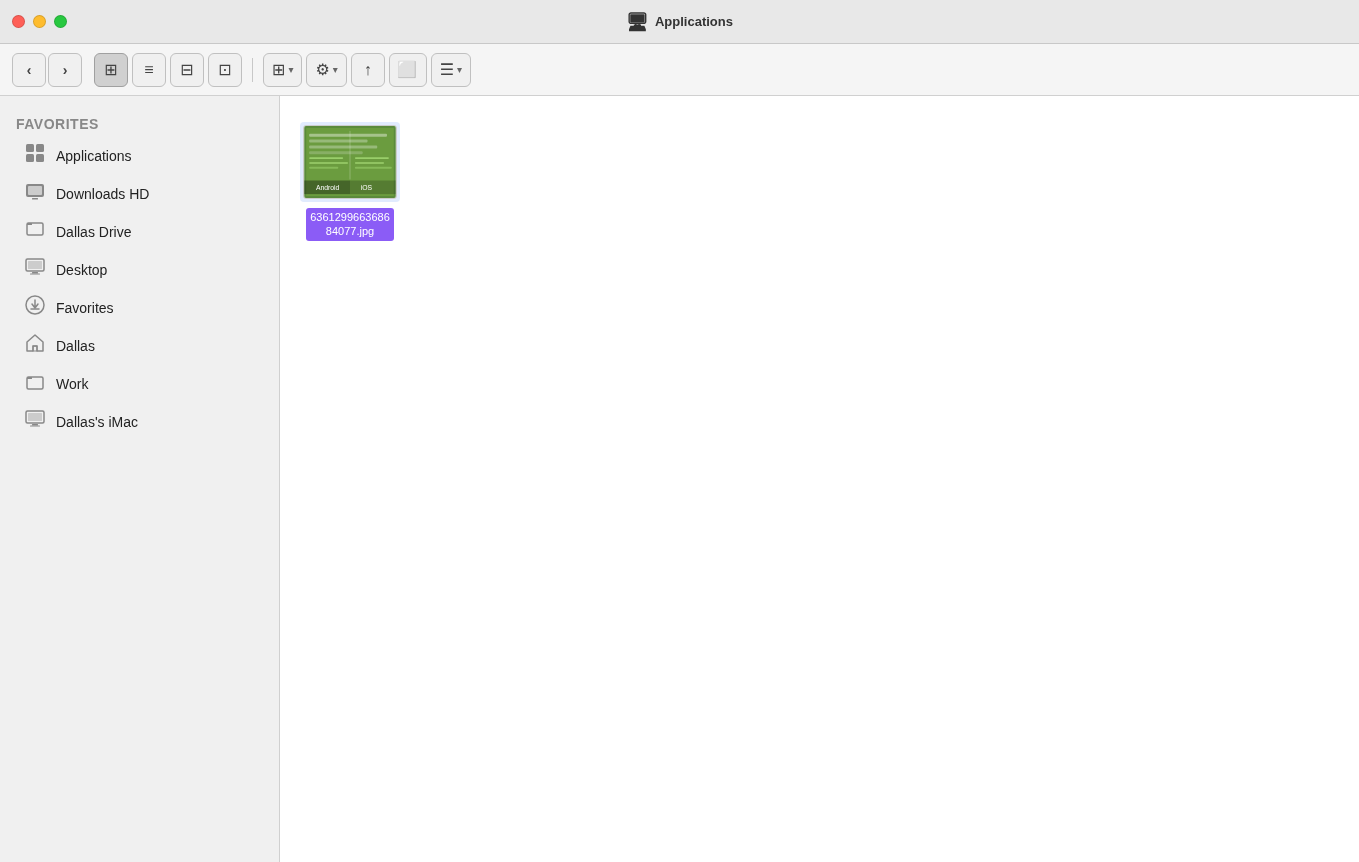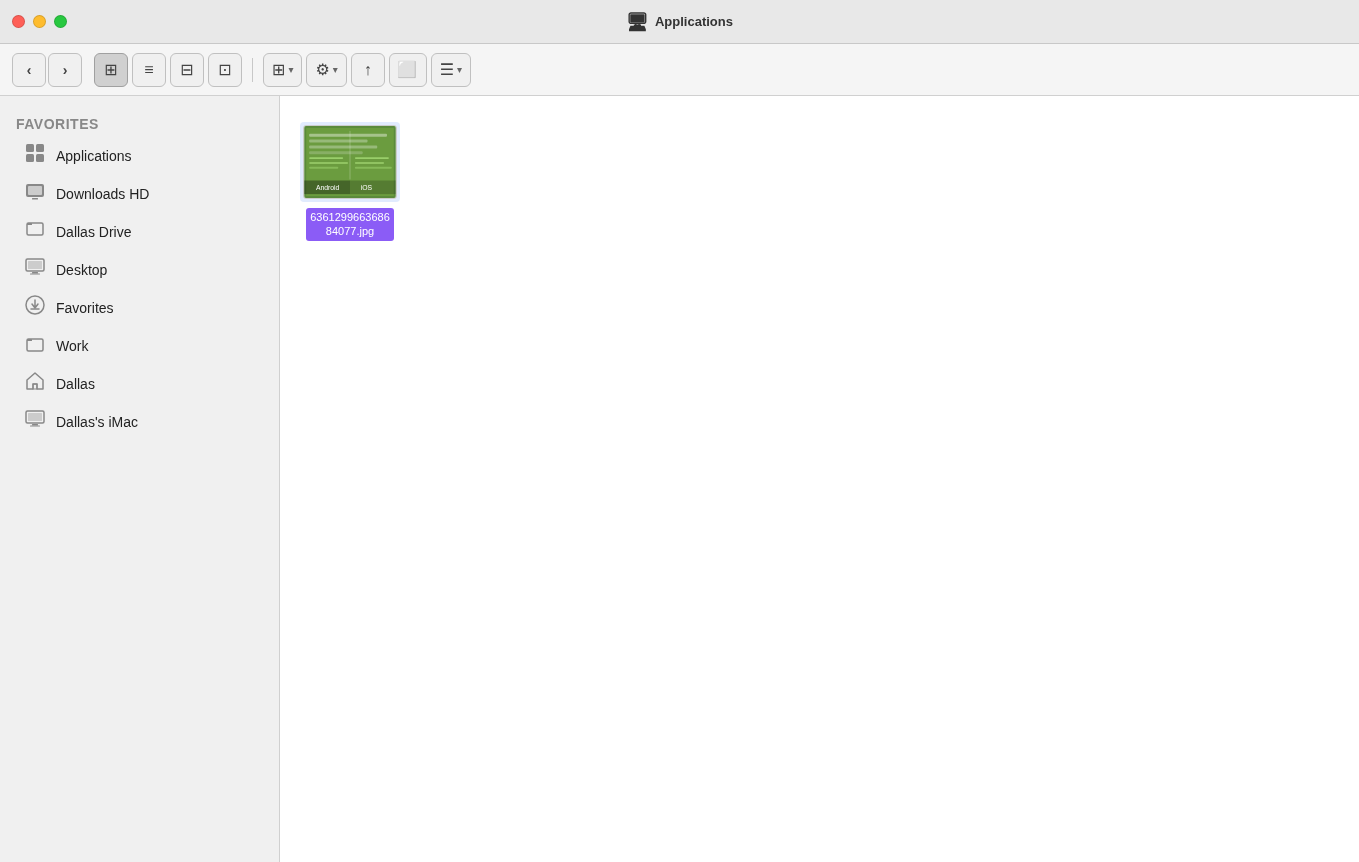--- a/index.html
+++ b/index.html
@@ -356,35 +356,35 @@
           <path d="M10 5 L10 12 M7 9 L10 13 L13 9" fill="none" stroke="#888" stroke-width="1.5" stroke-linecap="round" stroke-linejoin="round"></path>
           <line x1="6" y1="14" x2="14" y2="14" stroke="#888" stroke-width="1.5" stroke-linecap="round"></line>
         </svg>
       </span>
       <span class="sidebar-item-label">Favorites</span>
     </div>
 
     <div class="sidebar-item">
       <span class="sidebar-item-icon">
         <svg width="20" height="20" viewBox="0 0 20 20">
+          <path d="M10 2 L18 9 L18 18 L12 18 L12 13 L8 13 L8 18 L2 18 L2 9 Z" fill="none" stroke="#888" stroke-width="1.5" stroke-linejoin="round"></path>
+          <rect x="8" y="13" width="4" height="5" fill="none" stroke="#888" stroke-width="1"></rect>
+        </svg>
+      </span>
+      <span class="sidebar-item-label">Dallas</span>
+    </div>
+
+    <div class="sidebar-item">
+      <span class="sidebar-item-icon">
+        <svg width="20" height="20" viewBox="0 0 20 20">
           <rect x="2" y="6" width="16" height="12" rx="1.5" fill="none" stroke="#888" stroke-width="1.5"></rect>
           <rect x="2" y="6" width="5" height="2" rx="0.5" fill="#888"></rect>
         </svg>
       </span>
       <span class="sidebar-item-label">Work</span>
-    </div>
-
-    <div class="sidebar-item">
-      <span class="sidebar-item-icon">
-        <svg width="20" height="20" viewBox="0 0 20 20">
-          <path d="M10 2 L18 9 L18 18 L12 18 L12 13 L8 13 L8 18 L2 18 L2 9 Z" fill="none" stroke="#888" stroke-width="1.5" stroke-linejoin="round"></path>
-          <rect x="8" y="13" width="4" height="5" fill="none" stroke="#888" stroke-width="1"></rect>
-        </svg>
-      </span>
-      <span class="sidebar-item-label">Dallas</span>
     </div>
 
 
     <div class="sidebar-item">
       <span class="sidebar-item-icon">
         <svg width="20" height="20" viewBox="0 0 20 20">
           <rect x="1" y="2" width="18" height="12" rx="1.5" fill="none" stroke="#888" stroke-width="1.5"></rect>
           <rect x="3" y="4" width="14" height="8" rx="0.5" fill="#ccc"></rect>
           <rect x="7" y="15" width="6" height="1.5" rx="0.5" fill="#888"></rect>
           <rect x="5" y="16.5" width="10" height="1" rx="0.5" fill="#888"></rect>

